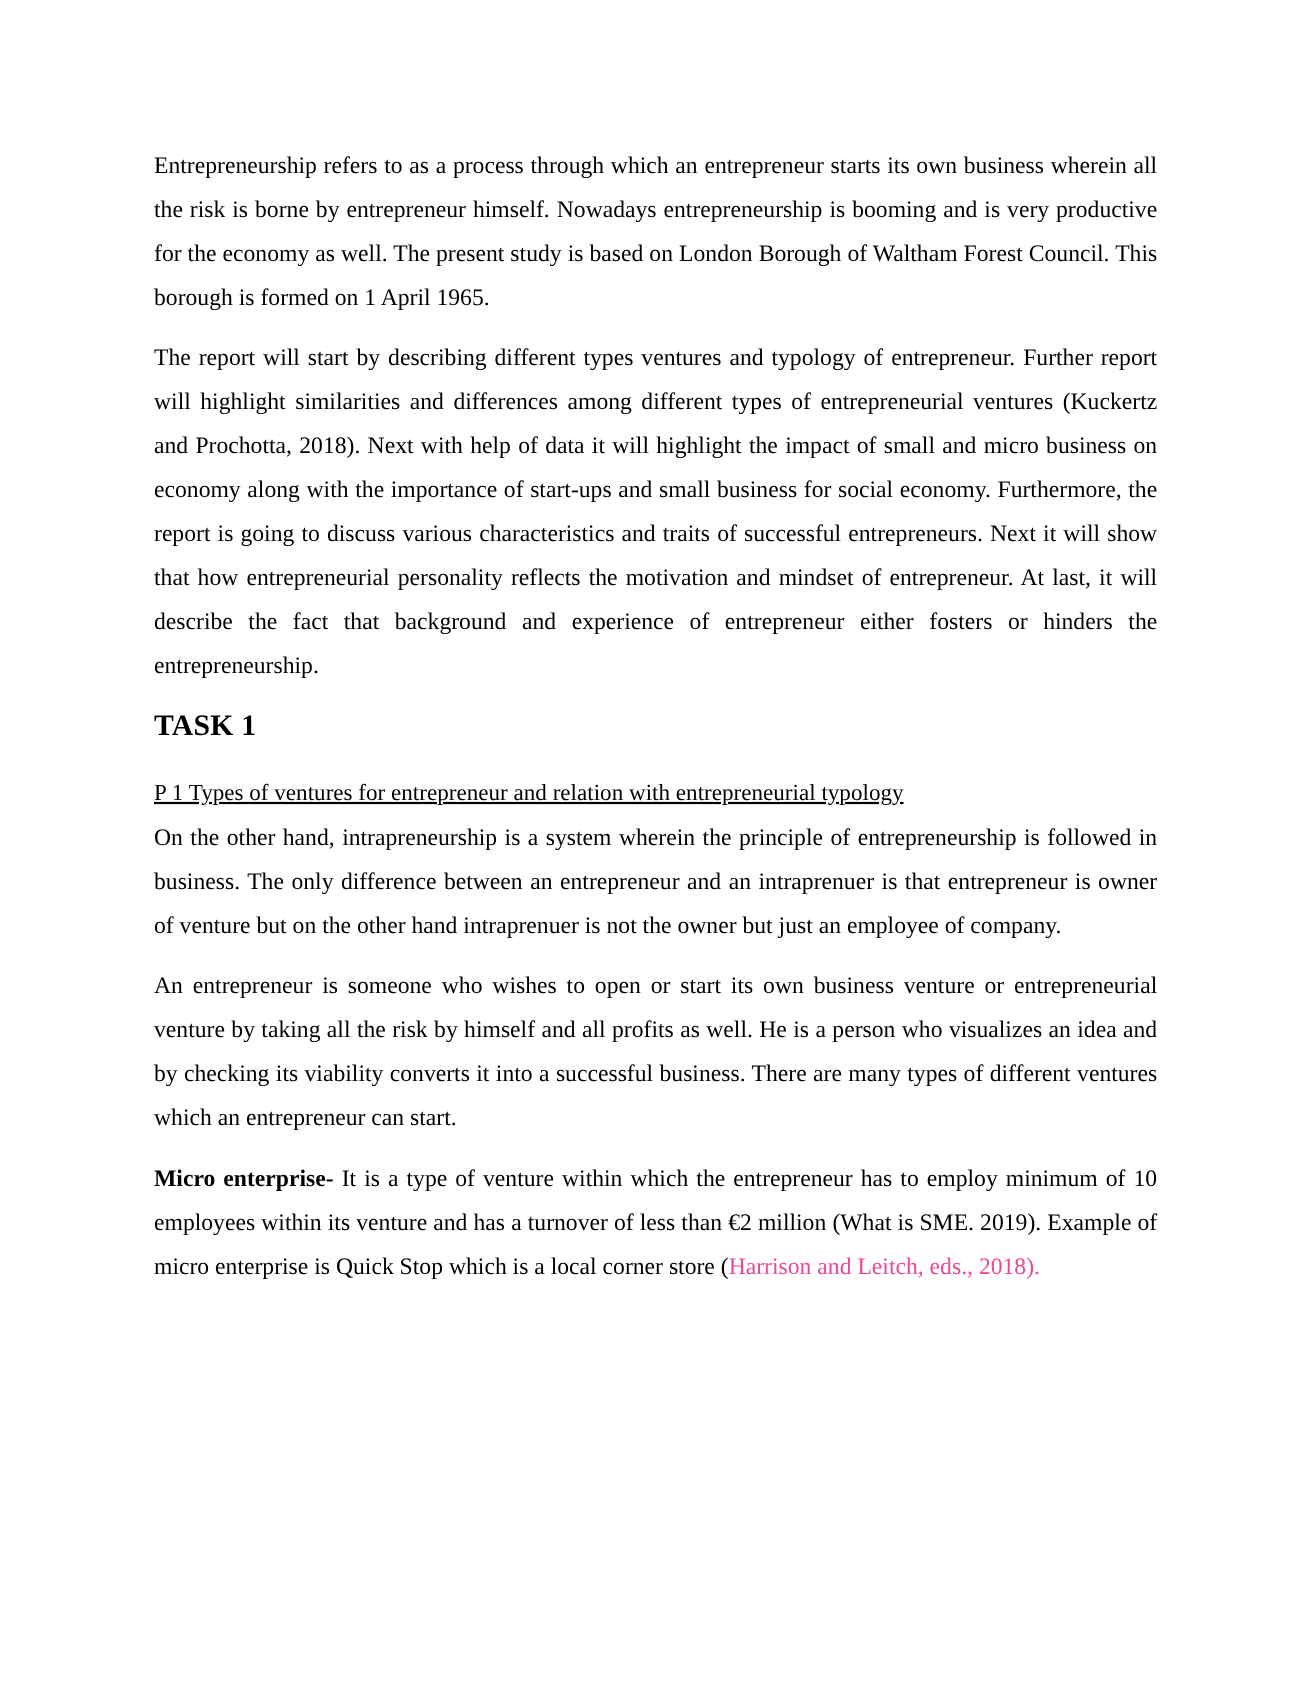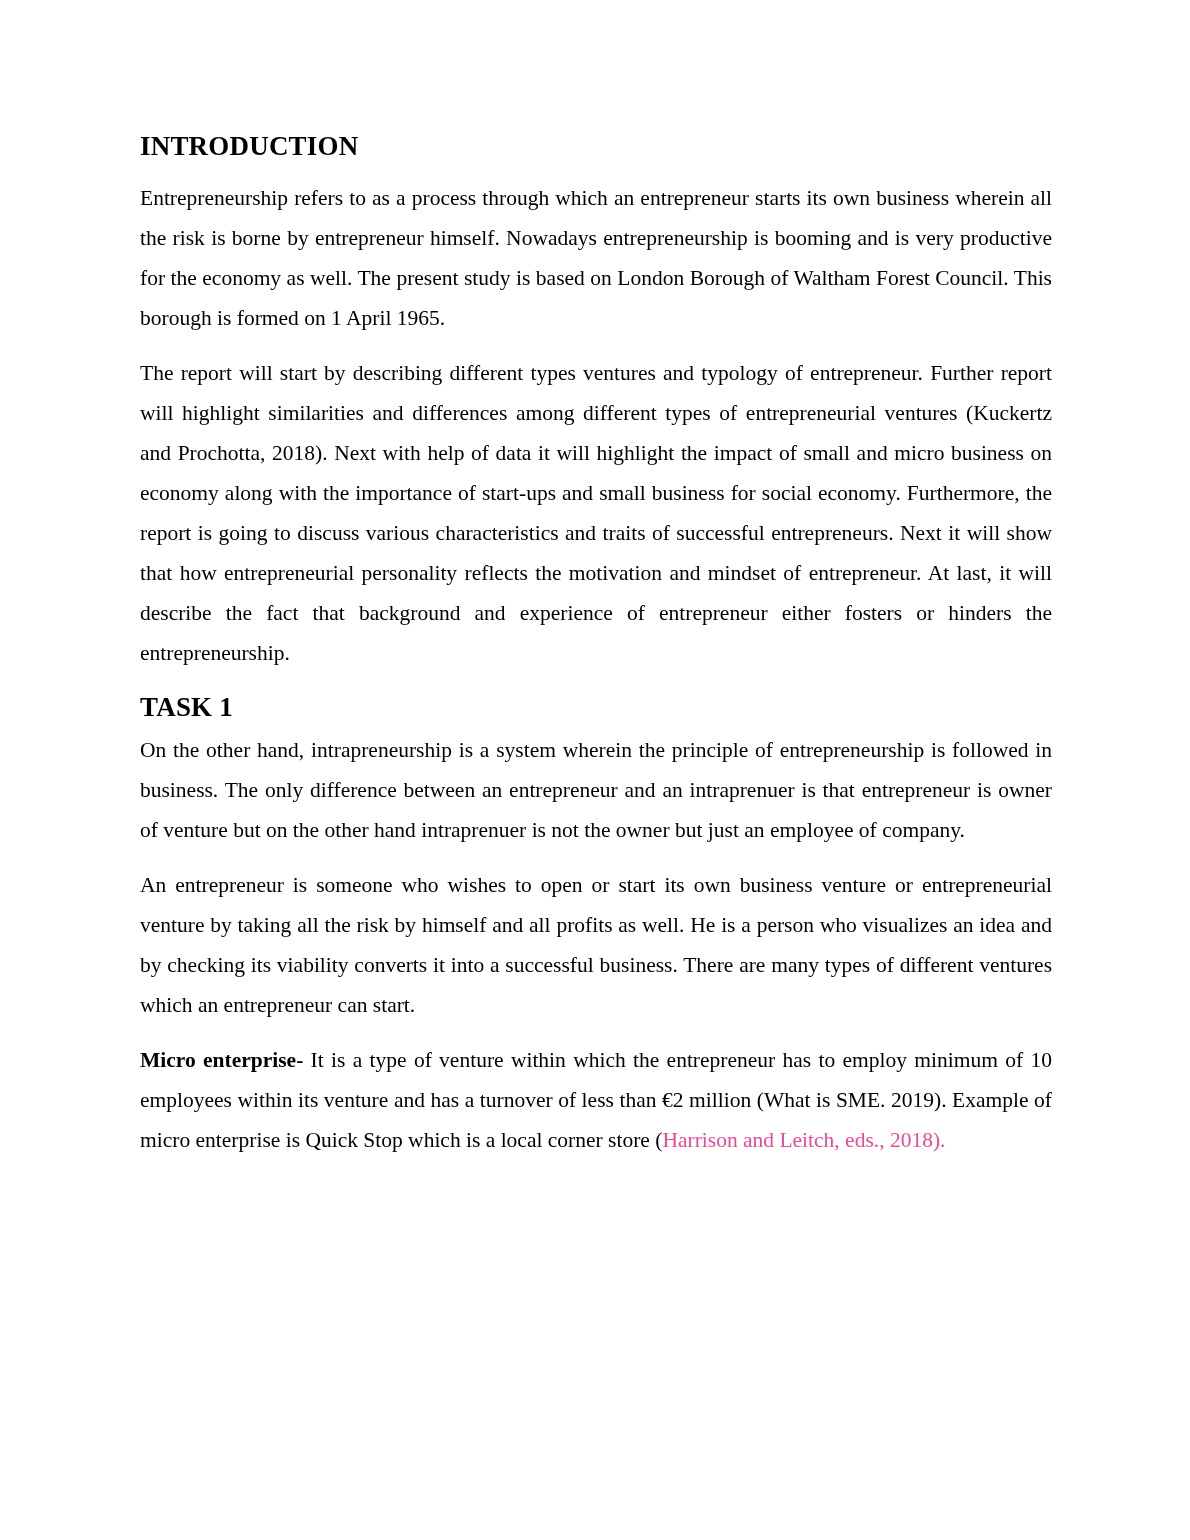--- a/index.html
+++ b/index.html
@@ -25,21 +25,21 @@
   }
   h1.section-heading {
     font-size: 27px;
     font-weight: bold;
     margin: 0 0 14px 0;
     line-height: 1.25;
     letter-spacing: 0.2px;
   }
   h1.section-heading.task {
     margin-top: 18px;
-    margin-bottom: 5px;
+    margin-bottom: 24px;
   }
   p.para {
     font-size: 21.5px;
     line-height: 40px;
     margin: 0 0 0 0;
     text-align: justify;
     text-justify: inter-word;
   }
   p.para + p.para {
     margin-top: 15px;
@@ -65,28 +65,28 @@
     font-weight: bold;
     font-style: italic;
   }
 </style>
 </head>
 <body>
 
 <div class="page">
   <div class="doc-body">
 
-    <h1 class="section-heading">INTRODUCTION</h1>
 
     <p class="para">Entrepreneurship refers to as a process through which an entrepreneur starts its own business wherein all the risk is borne by entrepreneur himself. Nowadays entrepreneurship is booming and is very productive for the economy as well. The present study is based on London Borough of Waltham Forest Council. This borough is formed on 1 April 1965.</p>
 
     <p class="para">The report will start by describing different types ventures and typology of entrepreneur. Further report will highlight similarities and differences among different types of entrepreneurial ventures (Kuckertz and Prochotta, 2018). Next with help of data it will highlight the impact of small and micro business on economy along with the importance of start-ups and small business for social economy. Furthermore, the report is going to discuss various characteristics and traits of successful entrepreneurs. Next it will show that how entrepreneurial personality reflects the motivation and mindset of entrepreneur. At last, it will describe the fact that background and experience of entrepreneur either fosters or hinders the entrepreneurship.</p>
 
     <h1 class="section-heading task">TASK 1</h1>
 
+    <p class="underline-head">P 1 Types of ventures for entrepreneur and relation with entrepreneurial typology</p>
 
     <p class="para">On the other hand, intrapreneurship is a system wherein the principle of entrepreneurship is followed in business. The only difference between an entrepreneur and an intraprenuer is that entrepreneur is owner of venture but on the other hand intraprenuer is not the owner but just an employee of company.</p>
 
     <p class="para">An entrepreneur is someone who wishes to open or start its own business venture or entrepreneurial venture by taking all the risk by himself and all profits as well. He is a person who visualizes an idea and by checking its viability converts it into a successful business. There are many types of different ventures which an entrepreneur can start.</p>
 
 
     <p class="para"><span class="bold-italic">Micro enterprise-</span><span> It is a type of venture within which the entrepreneur has to employ minimum of 10 employees within its venture and has a turnover of less than €2 million (</span><span class="italic">What is SME</span><span>. 2019). Example of micro enterprise is Quick Stop which is a local corner store (</span><span class="cite-grey">Harrison and Leitch, eds., 2018</span><span class="cite-grey">).</span></p>
 
 
   </div>

